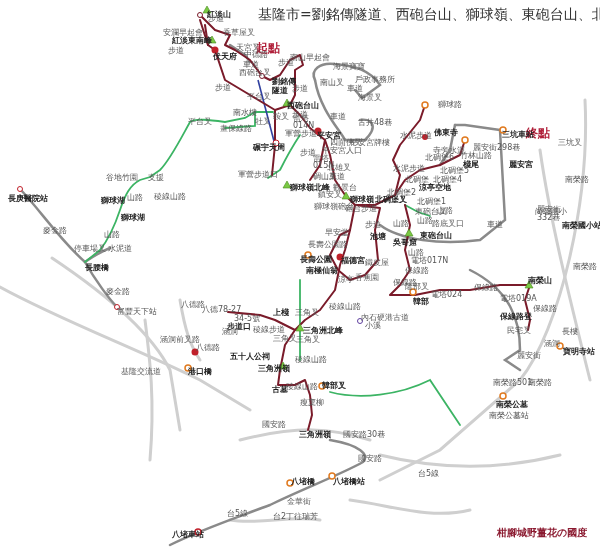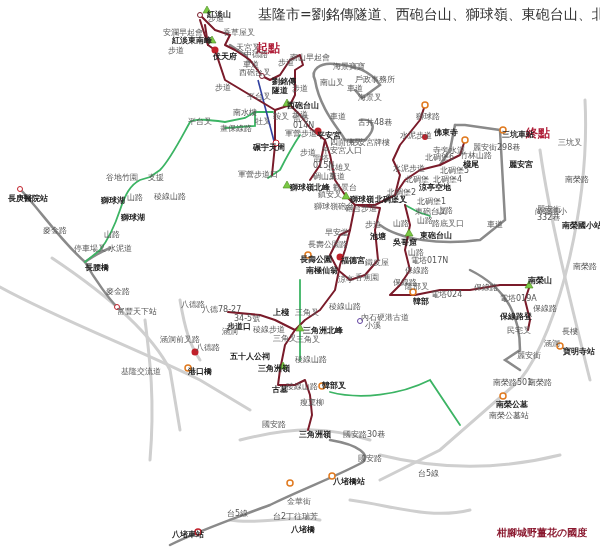--- a/index.html
+++ b/index.html
@@ -141,21 +141,21 @@
       <div class="lbl b" style="left: 287px; top: 101px;">西砲台山</div>
       <div class="lbl" style="left: 292px; top: 110px;">步道</div>
       <div class="lbl" style="left: 233px; top: 108px;">南水樓</div>
       <div class="lbl" style="left: 273px; top: 112px;">鞍叉</div>
       <div class="lbl" style="left: 293px; top: 114px;">雷塔</div>
       <div class="lbl" style="left: 293px; top: 121px;">014N</div>
       <div class="lbl" style="left: 330px; top: 112px;">車道</div>
       <div class="lbl" style="left: 255px; top: 117px;">牡叉</div>
       <div class="lbl" style="left: 188px; top: 117px;">平台叉</div>
       <div class="lbl" style="left: 358px; top: 118px;">古井48巷</div>
-      <div class="lbl" style="left: 416px; top: 100px; margin-top: 12px;">獅球路</div>
+      <div class="lbl" style="left: 438px; top: 100px;">獅球路</div>
       <div class="lbl" style="left: 220px; top: 124px;">畫保線路</div>
       <div class="lbl b" style="left: 434px; top: 128px;">佛東寺</div>
       <div class="lbl" style="left: 400px; top: 131px;">水泥步道</div>
       <div class="lbl b" style="left: 502px; top: 130px;">三坑車站</div>
       <div class="lbl" style="left: 558px; top: 138px;">三坑叉</div>
       <div class="lbl b" style="left: 317px; top: 131px;">平安宮</div>
       <div class="lbl" style="left: 285px; top: 129px;">軍營步道</div>
       <div class="lbl" style="left: 330px; top: 138px;">四面佛叉</div>
       <div class="lbl" style="left: 350px; top: 138px;">平安宮牌樓</div>
       <div class="lbl" style="left: 473px; top: 143px;">麗安街298巷</div>
@@ -255,21 +255,21 @@
       <div class="lbl" style="left: 286px; top: 382px;">稜線山路</div>
       <div class="lbl b" style="left: 322px; top: 381px;">韓部叉</div>
       <div class="lbl b" style="left: 496px; top: 400px;">南榮公墓</div>
       <div class="lbl" style="left: 300px; top: 398px;">瘦稟柳</div>
       <div class="lbl" style="left: 489px; top: 411px;">南榮公墓站</div>
       <div class="lbl" style="left: 262px; top: 420px;">國安路</div>
       <div class="lbl b" style="left: 299px; top: 430px;">三角洲嶺</div>
       <div class="lbl" style="left: 343px; top: 430px;">國安路30巷</div>
       <div class="lbl" style="left: 358px; top: 454px;">國安路</div>
       <div class="lbl" style="left: 418px; top: 469px;">台5線</div>
-      <div class="lbl b" style="left: 291px; top: 477px; margin-top: 48px;">八堵橋</div>
+      <div class="lbl b" style="left: 291px; top: 477px;">八堵橋</div>
       <div class="lbl b" style="left: 333px; top: 477px;">八堵橋站</div>
       <div class="lbl" style="left: 287px; top: 497px;">金華街</div>
       <div class="lbl" style="left: 227px; top: 509px;">台5線</div>
       <div class="lbl" style="left: 273px; top: 512px;">台2丁往瑞芳</div>
       <div class="lbl b" style="left: 172px; top: 530px;">八堵車站</div>
       <div class="lbl b" style="left: 8px; top: 194px;">長庚醫院站</div>
       <div class="lbl" style="left: 106px; top: 173px;">谷地竹園</div>
       <div class="lbl" style="left: 148px; top: 173px;">支援</div>
       <div class="lbl" style="left: 154px; top: 192px;">稜線山路</div>
       <div class="lbl b" style="left: 101px; top: 196px;">獅球湖</div>

